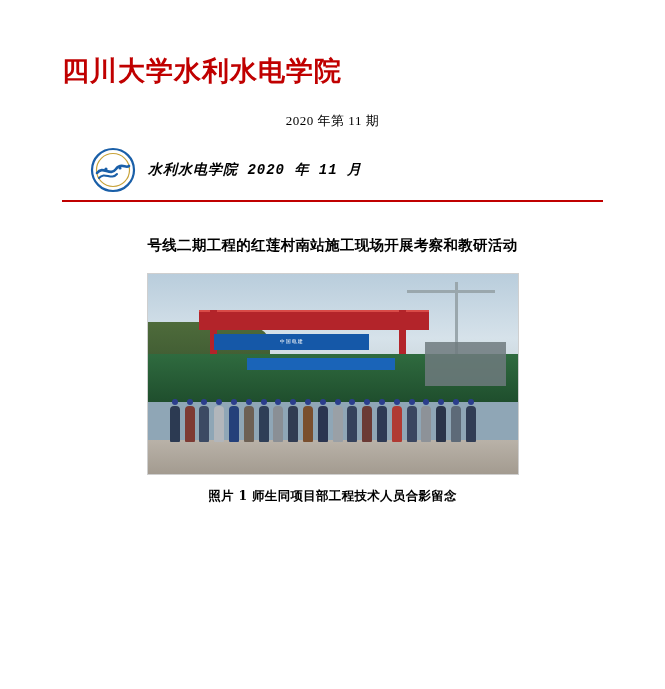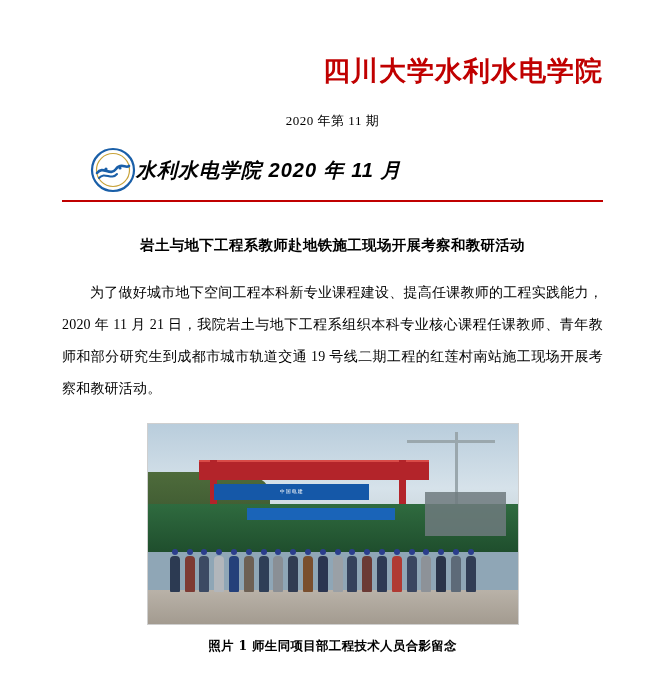--- a/index.html
+++ b/index.html
@@ -17,21 +17,21 @@
   .page {
     position: relative;
     width: 665px;
     height: 689px;
     box-sizing: border-box;
     padding: 0 62px;
   }
 
   
   .masthead {
-    text-align: right;
+    text-align: left;
     padding-top: 52px;
   }
   .masthead-line {
     color: #c00000;
     font-family: "DejaVu Serif", "Liberation Serif", serif;
     font-weight: bold;
     font-size: 27px;
     letter-spacing: 1px;
     line-height: 38px;
   }
@@ -54,25 +54,26 @@
     height: 48px;
   }
   .logo {
     width: 46px;
     height: 46px;
     flex: 0 0 46px;
     position: relative;
   }
   .logo svg { display: block; }
   .logo-date {
-    font-size: 20px;
+    font-size: 14px;
     font-style: italic;
     font-weight: bold;
+    margin-left: 12px;
     letter-spacing: 1px;
-    font-family: Liberation Sans, sans-serif;
+    font-family: Liberation Mono, monospace;
   }
 
   .red-rule {
     border: none;
     border-top: 2px solid #c00000;
     margin: 6px 0 0 0;
     height: 0;
   }
 
   
@@ -222,23 +223,22 @@
         <path d="M9 31 C15 24, 21 34, 27 27" fill="none" stroke="#1a5fa8" stroke-width="2" stroke-linecap="round"></path>
         <circle cx="16" cy="22" r="1.6" fill="#1a5fa8"></circle>
         <circle cx="30" cy="21" r="1.6" fill="#1a5fa8"></circle>
       </svg>
     </div>
     <div class="logo-date">水利水电学院 2020 年 11 月</div>
   </div>
 
   <hr class="red-rule">
 
-  <div class="article-title">岩土与地下工程系教师赴地铁施工现场开展考察和教研活动</div>
-
-  <div class="article-body">为了做好城市地下空间工程本科新专业课程建设、提高任课教师的工程实践能力，2020 年 11 月 21 日，我院岩土与地下工程系组织本科专业核心课程任课教师、青年教师和部分研究生到成都市城市轨道交通 19 号线二期工程的红莲村南站施工现场开展考察和教研活动。</div>
+  <div class="article-title">号线二期工程的红莲村南站施工现场开展考察和教研活动</div>
+
 
   <div class="photo-wrap">
     <div class="photo">
       <div class="ph-sky"></div>
       <div class="ph-trees"></div>
       <div class="ph-crane-arm"></div>
       <div class="ph-crane"></div>
       <div class="ph-gantry"></div>
       <div class="ph-gantry-leg-l"></div>
       <div class="ph-gantry-leg-r"></div>

